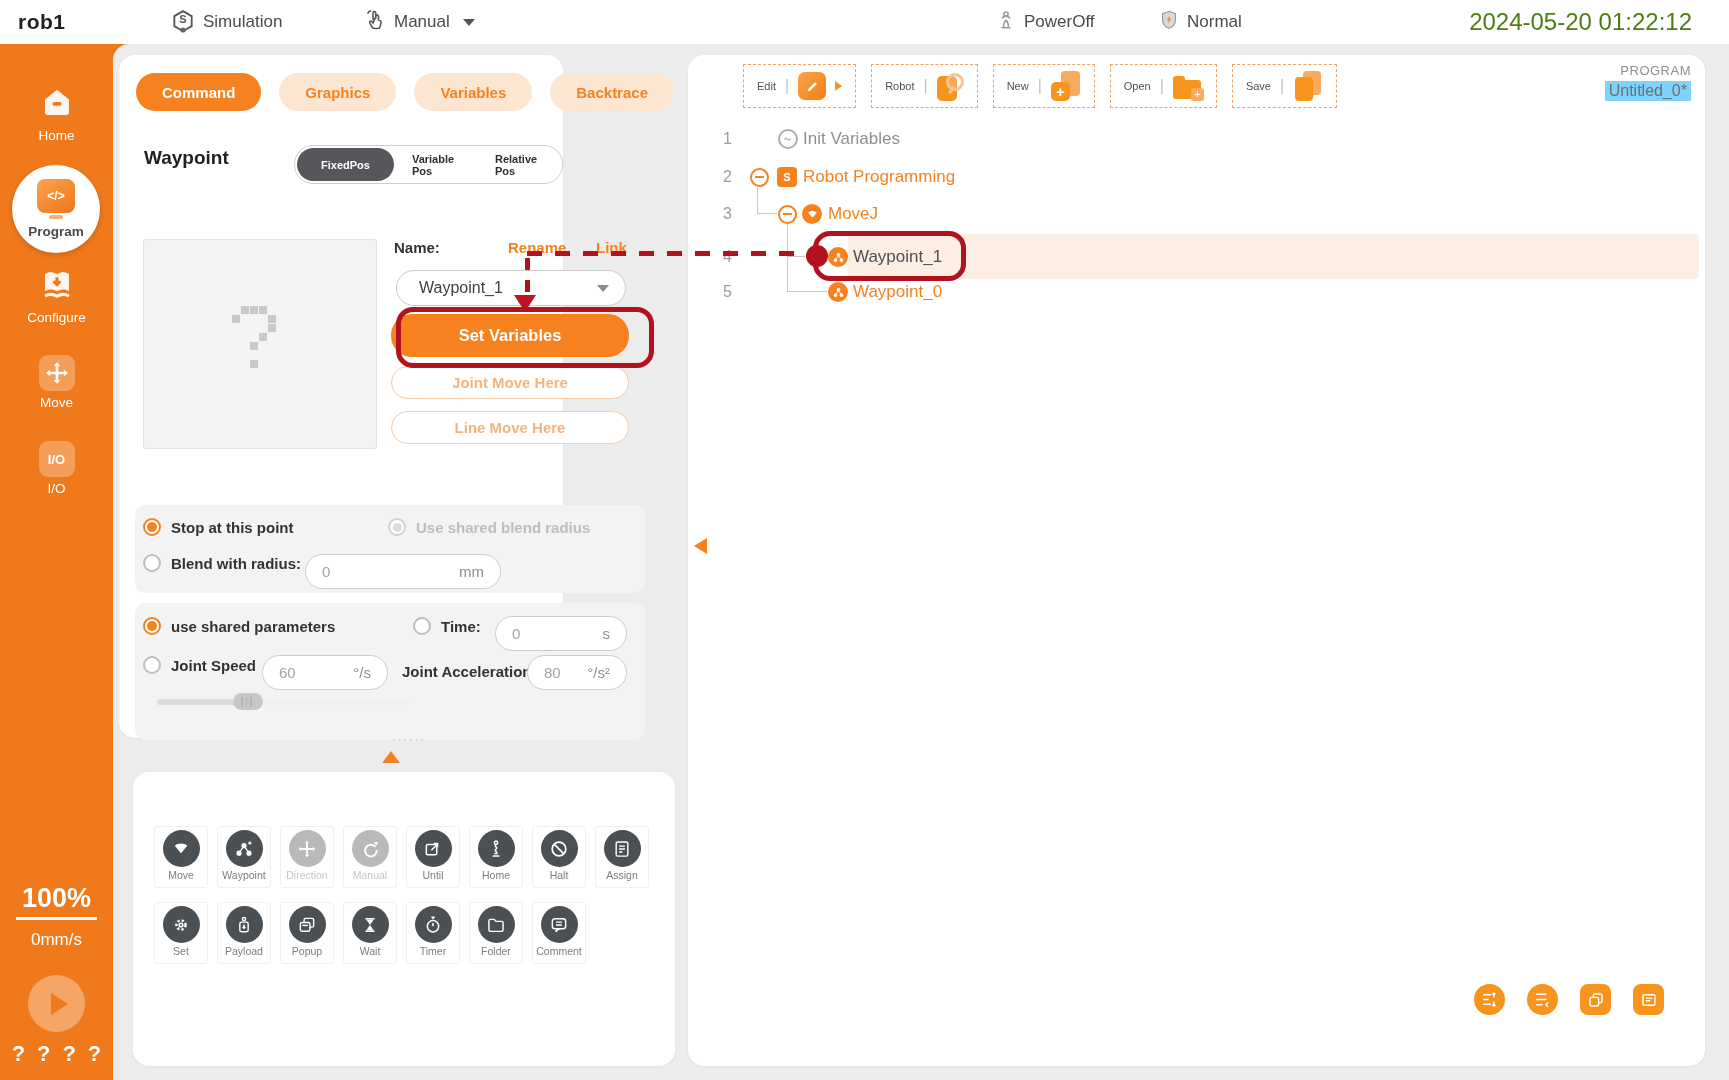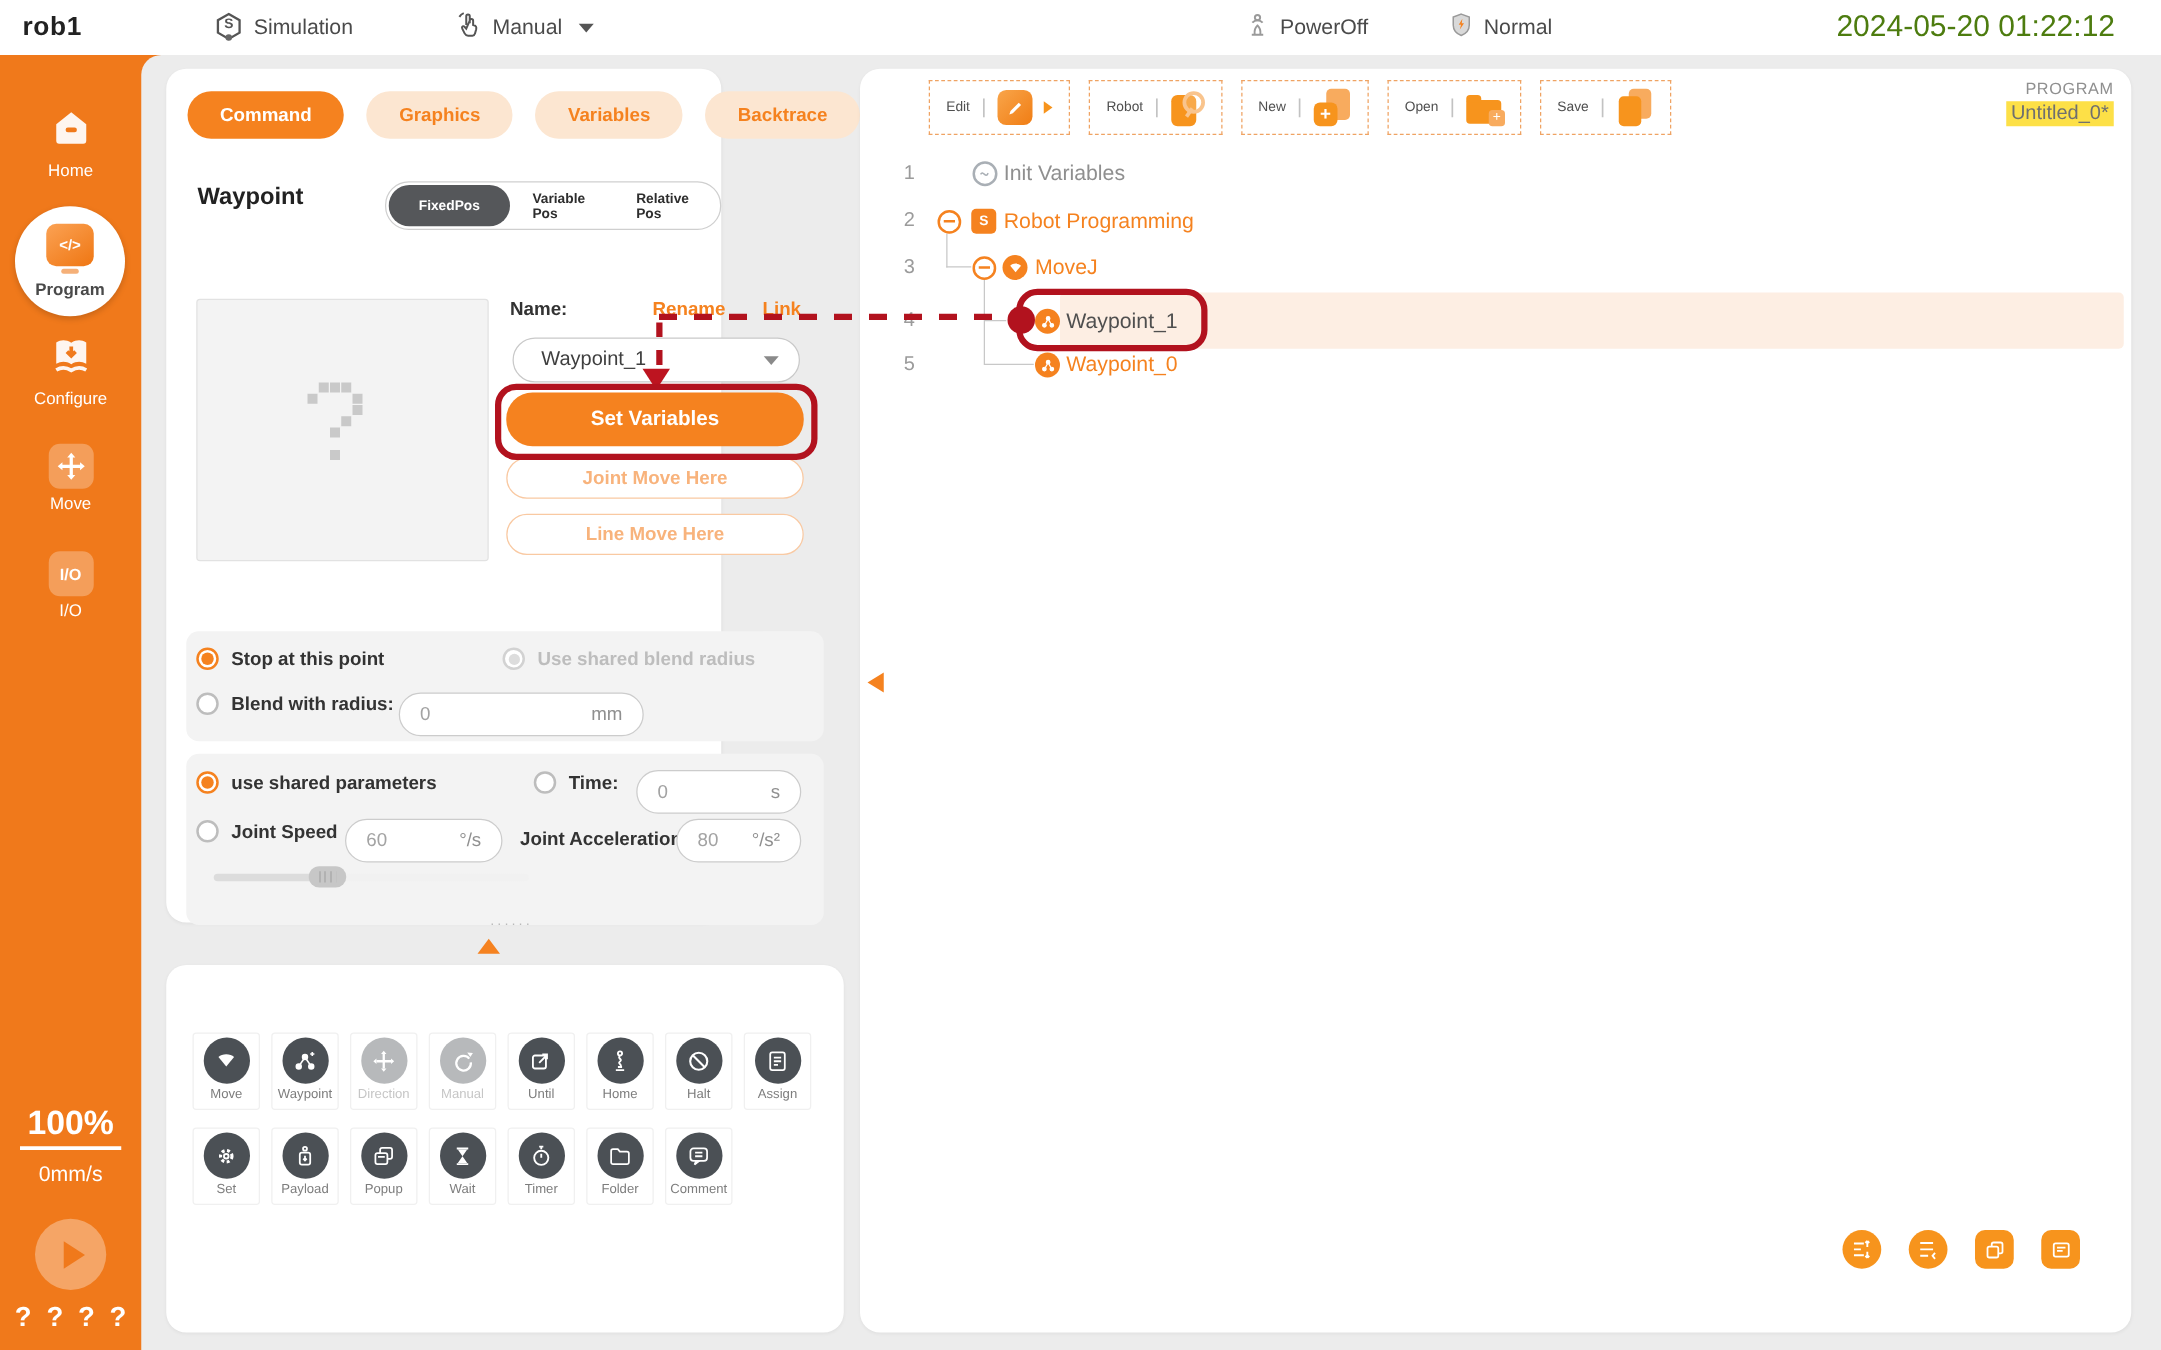--- a/index.html
+++ b/index.html
@@ -27,21 +27,21 @@
   .sb-sq{width:36px;height:36px;border-radius:9px;background:rgba(255,255,255,.28);display:flex;align-items:center;justify-content:center;color:#fff;font-weight:700;font-size:13px}
   .pct{font-weight:700;font-size:27px;color:#fff}
   .pct-line{position:absolute;left:16px;top:873px;width:81px;height:3px;background:#fff}
   .mmps{font-size:17px;color:#fff}
   .playbtn{position:absolute;left:28px;top:931px;width:57px;height:57px;border-radius:50%;background:rgba(255,255,255,.33);display:flex;align-items:center;justify-content:center}
   .playtri{width:0;height:0;border-top:11px solid transparent;border-bottom:11px solid transparent;border-left:17px solid #f0791b;margin-left:5px}
   .helpmarks{position:absolute;left:0;top:997px;width:113px;display:flex;justify-content:space-evenly;color:#fff;font-weight:700;font-size:22px}
 
   
   .card{position:absolute;background:#fff;border-radius:16px;box-shadow:0 1px 3px rgba(0,0,0,.05);z-index:3}
-  .card-top{left:133px;top:55px;width:444px;height:683px}
+  .card-top{left:119px;top:55px;width:444px;height:683px}
   .card-lib{left:133px;top:772px;width:542px;height:294px}
   .card-right{left:688px;top:55px;width:1017px;height:1011px}
 
   
   .cmdtabs{position:absolute;left:17px;top:18px;display:flex;gap:18px}
   .cmdtab{height:38px;border-radius:19px;padding:0 26px;display:flex;align-items:center;font-size:15px;font-weight:700;background:#fce6d1;color:#f5821f}
   .cmdtab.active{background:#f5821f;color:#fff}
   .panel-title{position:absolute;left:25px;top:92px;font-size:19px;font-weight:700;color:#222}
 
   .postoggle{position:absolute;left:175px;top:90px;height:37px;border:1px solid #cfcfcf;border-radius:19px;background:#fff;display:flex;align-items:center;padding:0 2px}
@@ -98,21 +98,21 @@
   .libcell.disabled .liblabel{color:#c6c6c6}
 
   
   .tbar{position:absolute;left:55px;top:9px;display:flex;gap:15px}
   .tbtn{display:flex;align-items:center;gap:9px;border:1px dashed #efa363;background:#fff;height:44px;padding:0 13px;box-sizing:border-box}
   .tbtn .lbl{font-size:11px;font-weight:400;color:#4f4f4f}
   .tbtn .sep{color:#c2c2c2;font-weight:400}
   .tbtn .sep::after{content:"|"}
   .progmeta{position:absolute;right:14px;top:8px;text-align:right}
   .progmeta .pl{font-size:13px;color:#8f8f8f;letter-spacing:.5px}
-  .progmeta .pn{display:inline-block;font-size:16px;color:#6f6f6f;background:#fde047;padding:1px 4px;margin-top:3px}
+  .progmeta .pn{display:inline-block;font-size:16px;color:#6f6f6f;background:#7dd3fc;padding:1px 4px;margin-top:3px}
 
   .treerow{position:absolute;left:30px;display:flex;align-items:center;height:30px}
   .tnum{width:14px;font-size:16px;color:#9b9b9b;text-align:right;flex:none}
   .ttext{font-size:17px;white-space:nowrap}
   .ttext.gray{color:#8f8f8f}.ttext.orange{color:#f5821f}.ttext.dark{color:#4f4f4f}
   .minuscirc{width:19px;height:19px;border-radius:50%;border:2px solid #f5821f;background:#fff;box-sizing:border-box;position:relative;flex:none}
   .minuscirc::after{content:"";position:absolute;left:3px;top:6.5px;width:9px;height:2.2px;background:#f5821f}
   .tico{width:20px;height:20px;border-radius:50%;background:#f5821f;display:flex;align-items:center;justify-content:center;flex:none}
   .tico.sq{border-radius:4px;color:#fff;font-size:11px;font-weight:700}
   .tico.init{background:#fff;border:2px solid #a9afb5;box-sizing:border-box}

